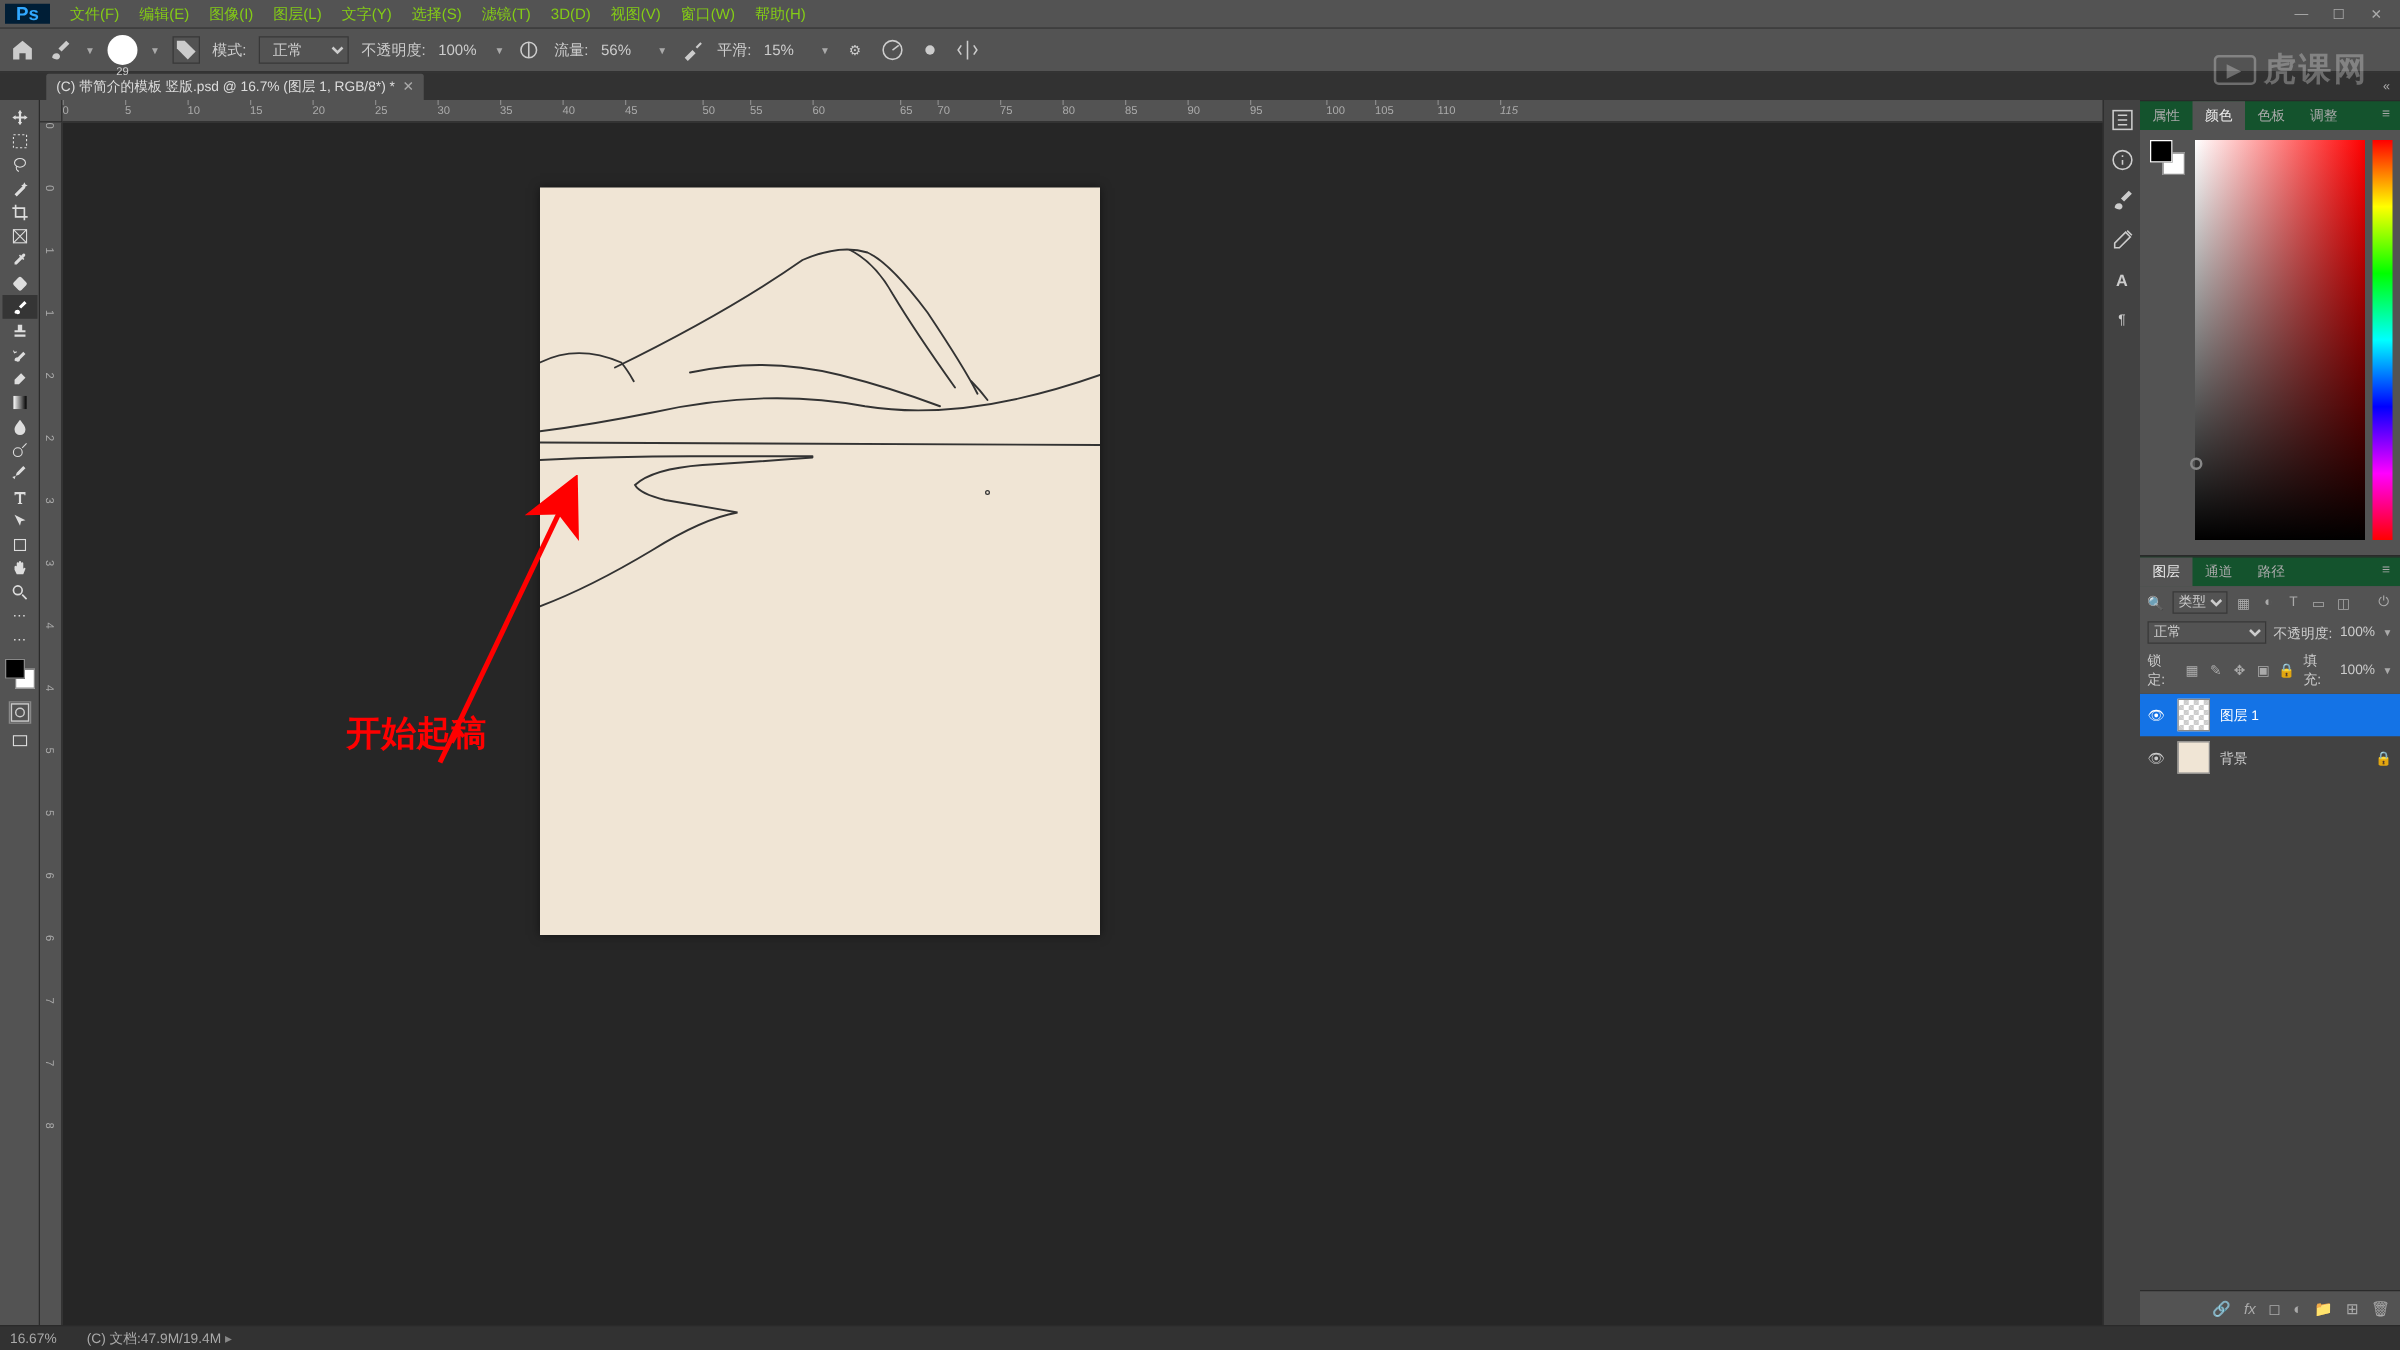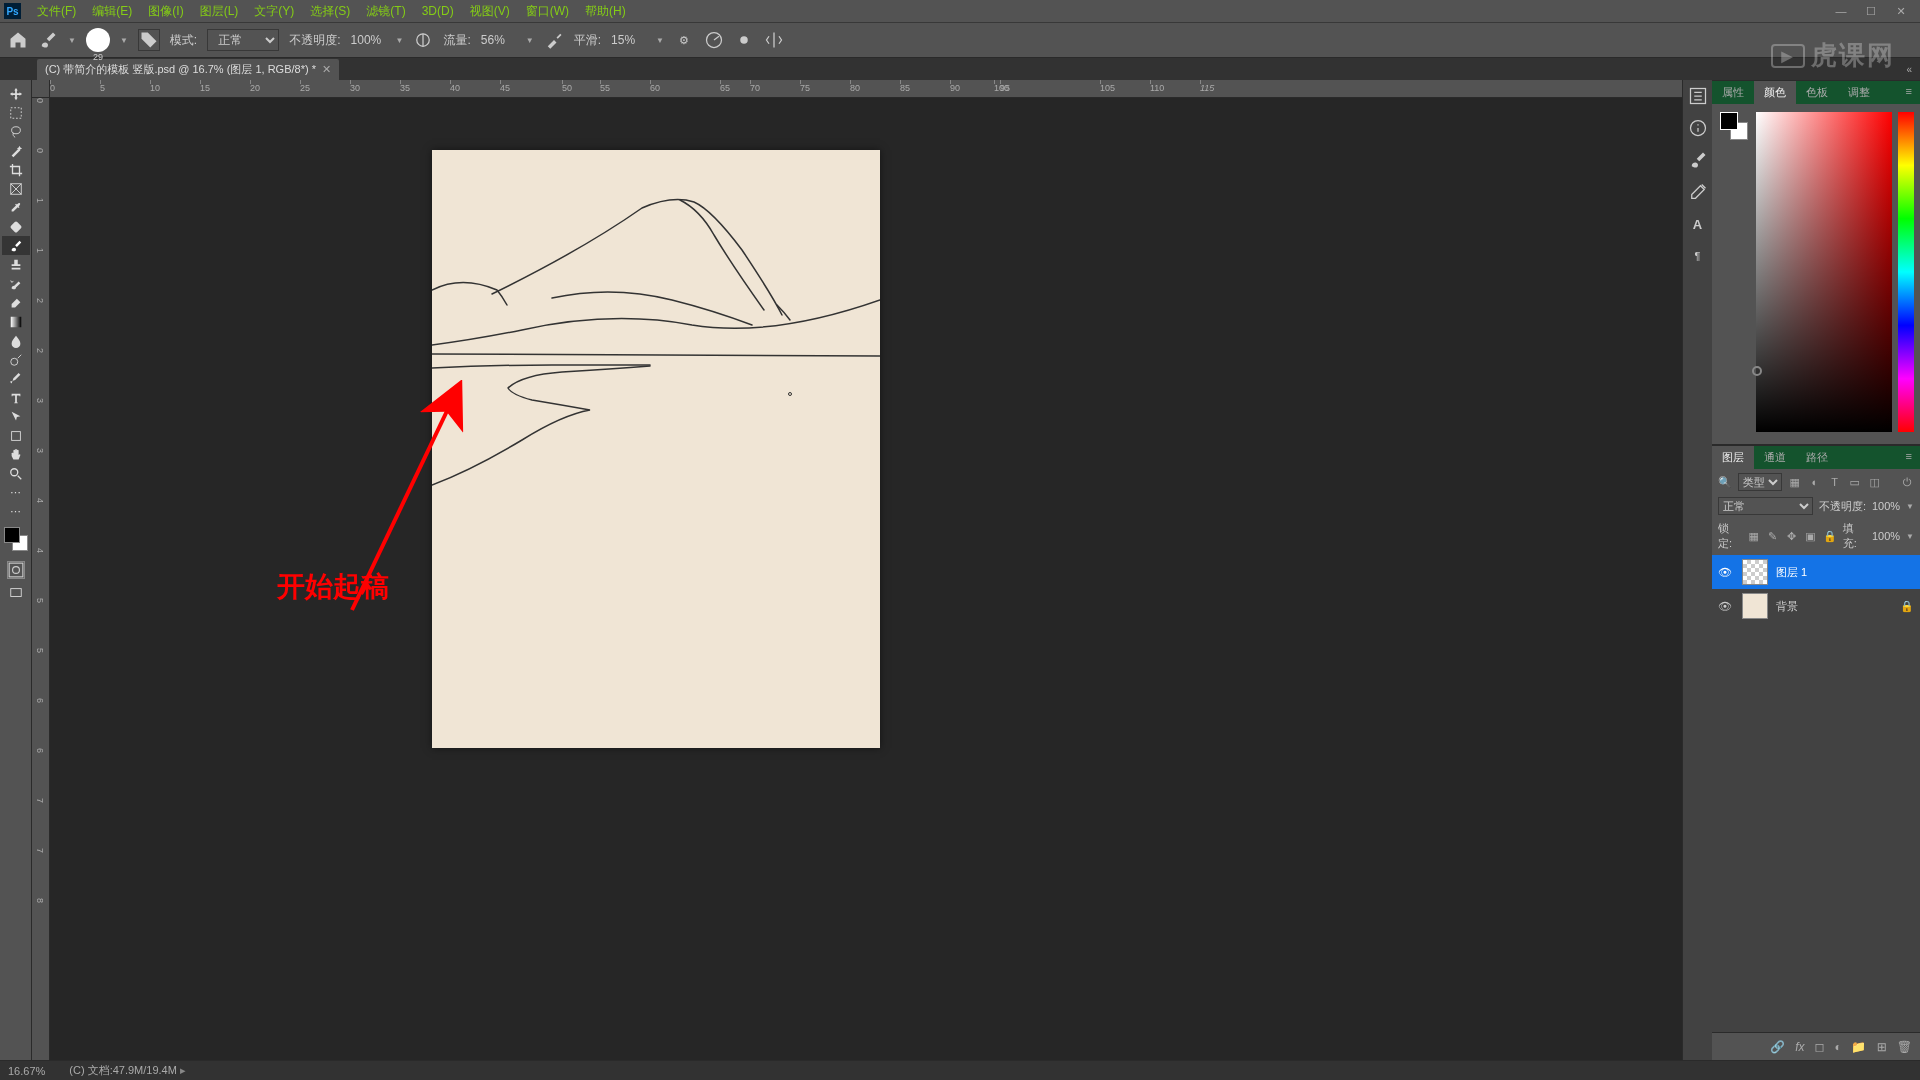--- a/index.html
+++ b/index.html
@@ -1,20 +1,20 @@
 <!DOCTYPE html>
 <html><head>
 <meta charset="utf-8">
 <style>
 * { margin: 0; padding: 0; box-sizing: border-box; font-family: "Microsoft YaHei", sans-serif; user-select: none; }
 body { width: 1920px; height: 1080px; background: #323232; overflow: hidden; color: #ccc; font-size: 11px; }
 
 
 .menubar { height: 22px; background: #535353; display: flex; align-items: center; padding: 0 4px; }
-.menubar .logo { width: 17px; height: 16px; background: #001e36; color: #31a8ff; display: flex; align-items: center; justify-content: center; font-size: 10px; font-weight: bold; margin-right: 8px; }
+.menubar .logo { width: 36px; height: 16px; background: #001e36; color: #31a8ff; display: flex; align-items: center; justify-content: center; font-size: 15px; font-weight: bold; margin-right: 8px; }
 .menubar .menu-item { padding: 0 8px; color: #84cc16; cursor: pointer; font-size: 12px; }
 .menubar .window-controls { margin-left: auto; display: flex; }
 .menubar .win-btn { width: 30px; height: 18px; display: flex; align-items: center; justify-content: center; color: #aaa; cursor: pointer; }
 
 
 .optbar { height: 36px; background: #535353; border-top: 1px solid #383838; border-bottom: 1px solid #2a2a2a; display: flex; align-items: center; padding: 0 8px; gap: 10px; }
 .optbar .home-icon, .optbar .tool-icon { width: 20px; height: 20px; display: flex; align-items: center; justify-content: center; }
 .optbar .brush-preview { width: 24px; height: 24px; border-radius: 50%; background: #fff; display: flex; align-items: flex-end; justify-content: center; position: relative; }
 .optbar .brush-size { position: absolute; bottom: -10px; font-size: 9px; color: #ccc; }
 .optbar .swap-icon { width: 22px; height: 22px; background: #535353; border: 1px solid #383838; display: flex; align-items: center; justify-content: center; }
@@ -345,21 +345,21 @@
         <span class="tick" style="left: 500px; margin-left: 12px;">50</span>
         <span class="tick" style="left: 550px;">55</span>
         <span class="tick" style="left: 600px;">60</span>
         <span class="tick" style="left: 670px;">65</span>
         <span class="tick" style="left: 700px;">70</span>
         <span class="tick" style="left: 750px;">75</span>
         <span class="tick" style="left: 800px;">80</span>
         <span class="tick" style="left: 850px;">85</span>
         <span class="tick" style="left: 900px;">90</span>
         <span class="tick" style="left: 950px;">95</span>
-        <span class="tick" style="left: 944px;">100</span>
+        <span class="tick" style="left: 1011px;">100</span>
         <span class="tick" style="left: 1050px;">105</span>
         <span class="tick" style="left: 1100px;">110</span>
         <span class="tick" style="left: 1150px; font-style: italic;">115</span>
       </div>
     <div class="ruler-v" id="ruler-v">
         <span class="tick" style="top: 0px;">0</span>
         <span class="tick" style="top: 50px;">0</span>
         <span class="tick" style="top: 100px;">1</span>
         <span class="tick" style="top: 150px;">1</span>
         <span class="tick" style="top: 200px;">2</span>

